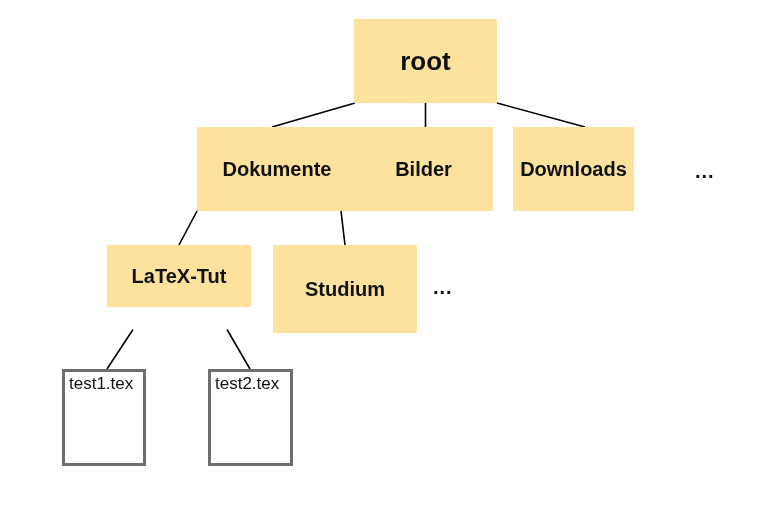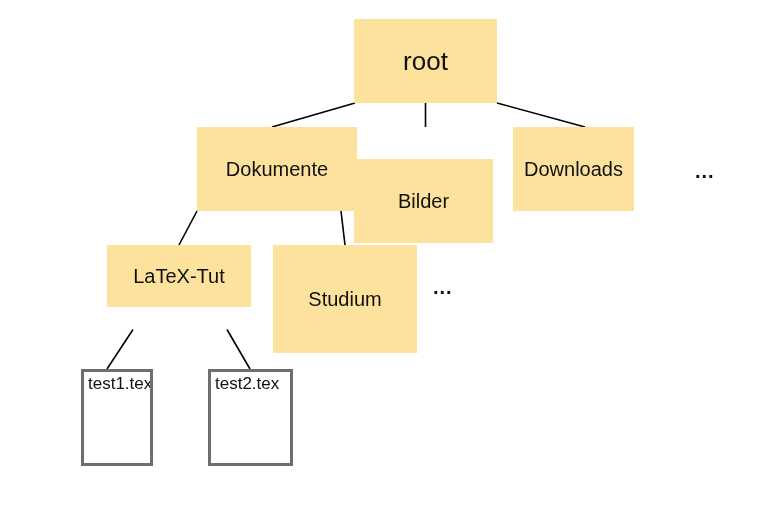--- a/index.html
+++ b/index.html
@@ -26,21 +26,21 @@
   .node {
     position: absolute;
     box-sizing: border-box;
     color: #111111;
   }
   .folder {
     background: #FCE29C;
     display: flex;
     align-items: center;
     justify-content: center;
-    font-weight: normal;
+    font-weight: bold;
     font-size: 20px;
     text-align: center;
   }
   .folder.root-node {
     font-size: 26px;
   }
   .file {
     background: #ffffff;
     border: 3px solid #6E6E6E;
     font-size: 17px;
@@ -75,36 +75,36 @@
     </g>
   </svg>
 
   <div class="node folder root-node" style="left:354px; top:19px; width:143px; height:84px;">
     <span>root</span>
   </div>
 
   <div class="node folder" style="left:197px; top:127px; width:160px; height:84px;">
     <span>Dokumente</span>
   </div>
-  <div class="node folder" style="left:354px; top:127px; width:139px; height:84px;margin-top:32px;">
+  <div class="node folder" style="left:354px; top:127px; width:139px; height:84px;">
     <span>Bilder</span>
   </div>
   <div class="node folder" style="left:513px; top:127px; width:121px; height:84px;">
     <span>Downloads</span>
   </div>
   <div class="ellipsis" style="left:695px; top:161px;">...</div>
 
   <div class="node folder" style="left:107px; top:245px; width:144px; height:62px;">
     <span>LaTeX-Tut</span>
   </div>
-  <div class="node folder" style="left:273px; top:245px; width:144px; height:108px;">
+  <div class="node folder" style="left:273px; top:245px; width:144px; height:88px;">
     <span>Studium</span>
   </div>
   <div class="ellipsis" style="left:433px; top:277px;">...</div>
 
-  <div class="node file" style="left:81px; top:369px; width:72px; height:97px;">
+  <div class="node file" style="left:62px; top:369px; width:84px; height:97px;">
     <span>test1.tex</span>
   </div>
   <div class="node file" style="left:208px; top:369px; width:85px; height:97px;">
     <span>test2.tex</span>
   </div>
 
 </div>
 
 </body></html>

